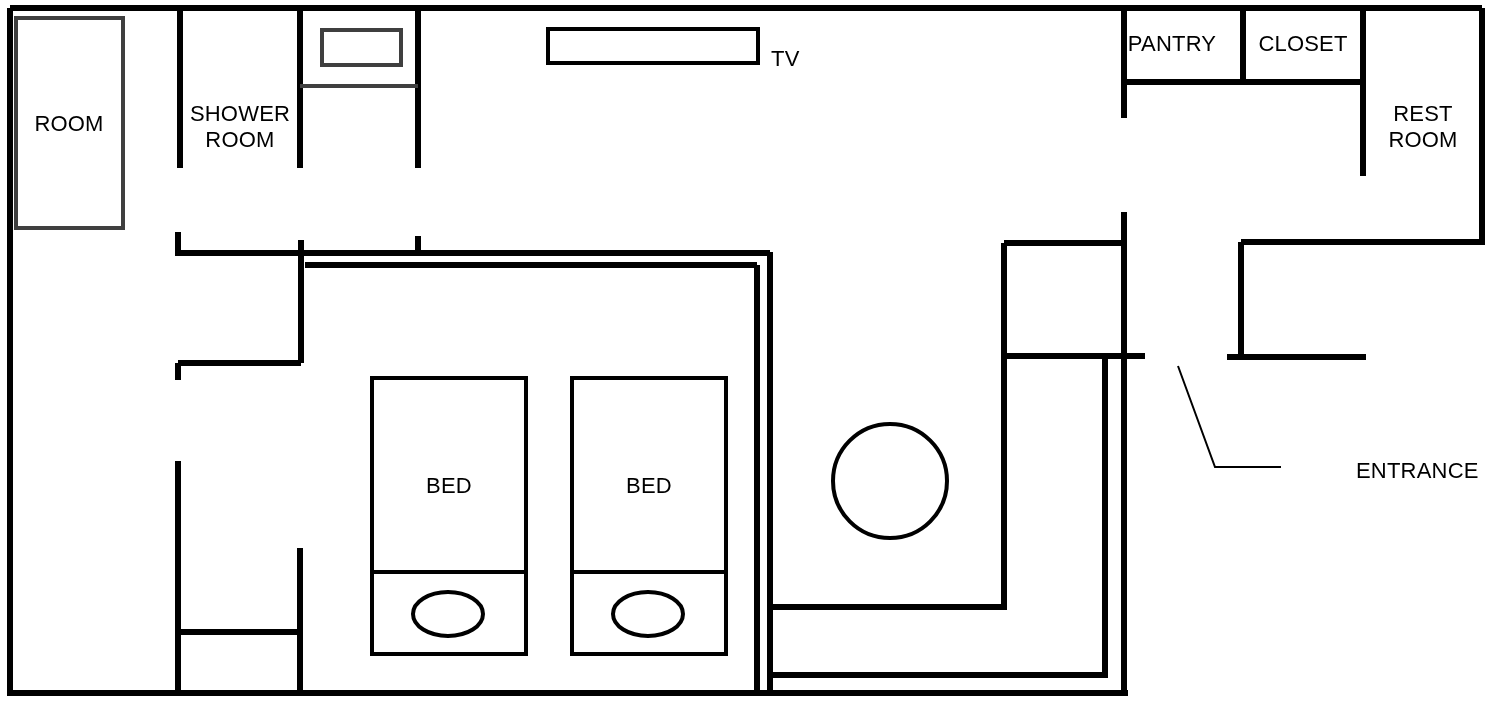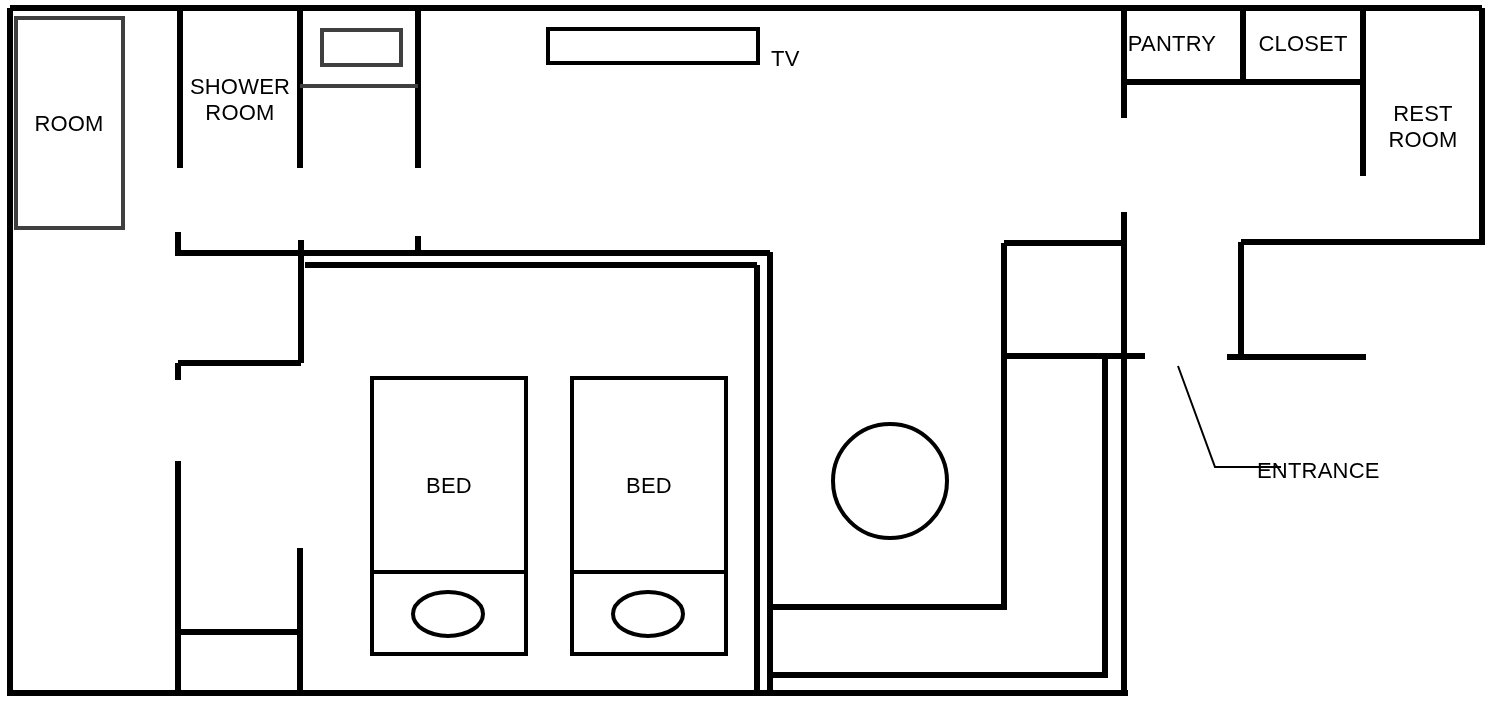--- a/index.html
+++ b/index.html
@@ -167,35 +167,35 @@
     </g>
 
     <g>
       <path class="leader" d="M 1178 366 L 1215 467 L 1281 467"></path>
     </g>
 
   </svg>
 
   <div class="plan-label center" style="left:69px; top:124px;">ROOM</div>
 
-  <div class="plan-label center" style="left:240px; top:100px;">
+  <div class="plan-label center" style="left:240px; top:127px;">
     <span>SHOWER</span><br>
     <span>ROOM</span>
   </div>
 
   <div class="plan-label left" style="left:771px; top:59px;">TV</div>
 
   <div class="plan-label center" style="left:1172px; top:44px;">PANTRY</div>
 
   <div class="plan-label center" style="left:1303px; top:44px;">CLOSET</div>
 
   <div class="plan-label center" style="left:1423px; top:127px;">
     <span>REST</span><br>
     <span>ROOM</span>
   </div>
 
   <div class="plan-label center" style="left:449px; top:486px;">BED</div>
 
   <div class="plan-label center" style="left:649px; top:486px;">BED</div>
 
-  <div class="plan-label left" style="left:1257px; top:471px;">ENTRANCE</div>
+  <div class="plan-label left" style="left:1356px; top:471px;">ENTRANCE</div>
 
 </div>
 
 </body></html>

